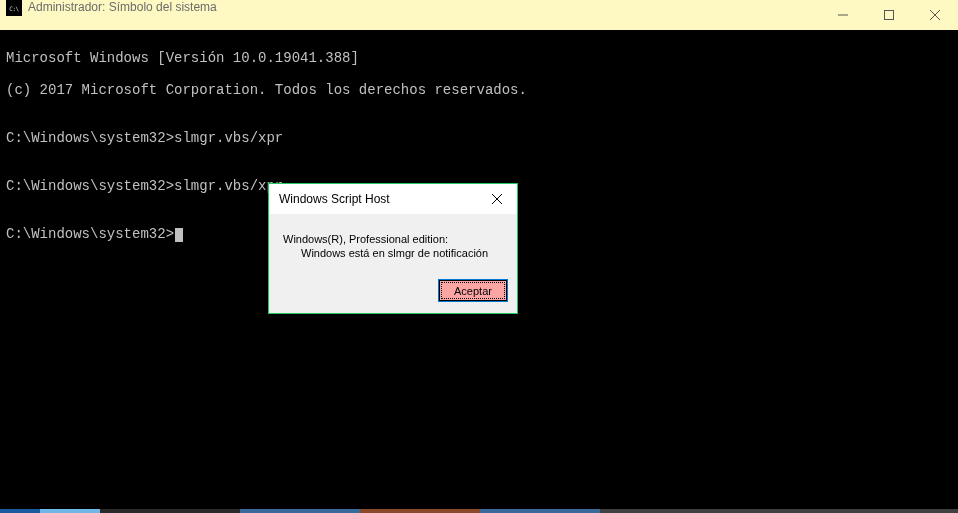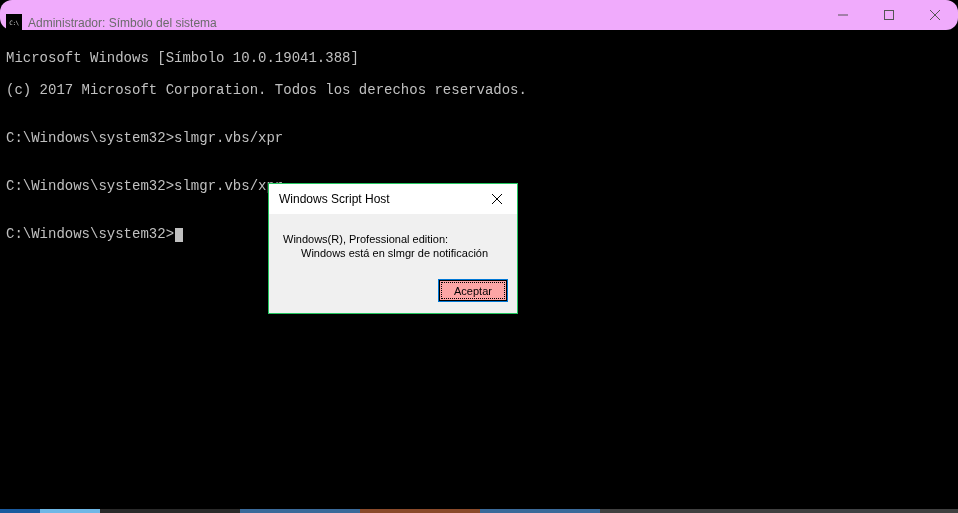--- a/index.html
+++ b/index.html
@@ -6,28 +6,27 @@
   body {
     width: 958px;
     height: 513px;
     background: #000;
     font-family: Consolas, monospace;
     overflow: hidden;
     position: relative;
   }
   .title-bar {
     height: 30px;
-    background: #f0abfc;
+    background: #fef9c3;
     display: flex;
-    align-items: flex-end;
+    align-items: flex-start;
     padding-left: 6px;
     font-family: "Segoe UI", Tahoma, sans-serif;
     font-size: 12px;
     color: #6b6b6b;
-    border-radius: 12px;
   }
   .title-bar .app-icon {
     width: 16px; height: 16px;
     background: #000;
     margin-right: 6px;
     position: relative;
     display: flex; align-items: center; justify-content: center;
   }
   .title-bar .app-icon::after {
     content: "C:\\";
@@ -144,21 +143,21 @@
     <div class="win-btn">
       <svg width="10" height="10">
           <line x1="0" y1="0" x2="10" y2="10"></line>
           <line x1="10" y1="0" x2="0" y2="10"></line>
         </svg>
     </div>
   </div>
 </div>
 
 <div class="terminal">
-<span class="line">Microsoft Windows [Símbolo 10.0.19041.388]</span>
+<span class="line">Microsoft Windows [Versión 10.0.19041.388]</span>
 <span class="line">(c) 2017 Microsoft Corporation. Todos los derechos reservados.</span>
 <span class="blank"></span>
 <span class="line"><span>C:\Windows\system32&gt;</span><span>slmgr.vbs/xpr</span></span>
 <span class="blank"></span>
 <span class="line"><span>C:\Windows\system32&gt;</span><span>slmgr.vbs/xpr</span></span>
 <span class="blank"></span>
 <span class="line"><span>C:\Windows\system32&gt;</span><span class="cursor"></span></span>
 </div>
 
 <div class="dialog">

